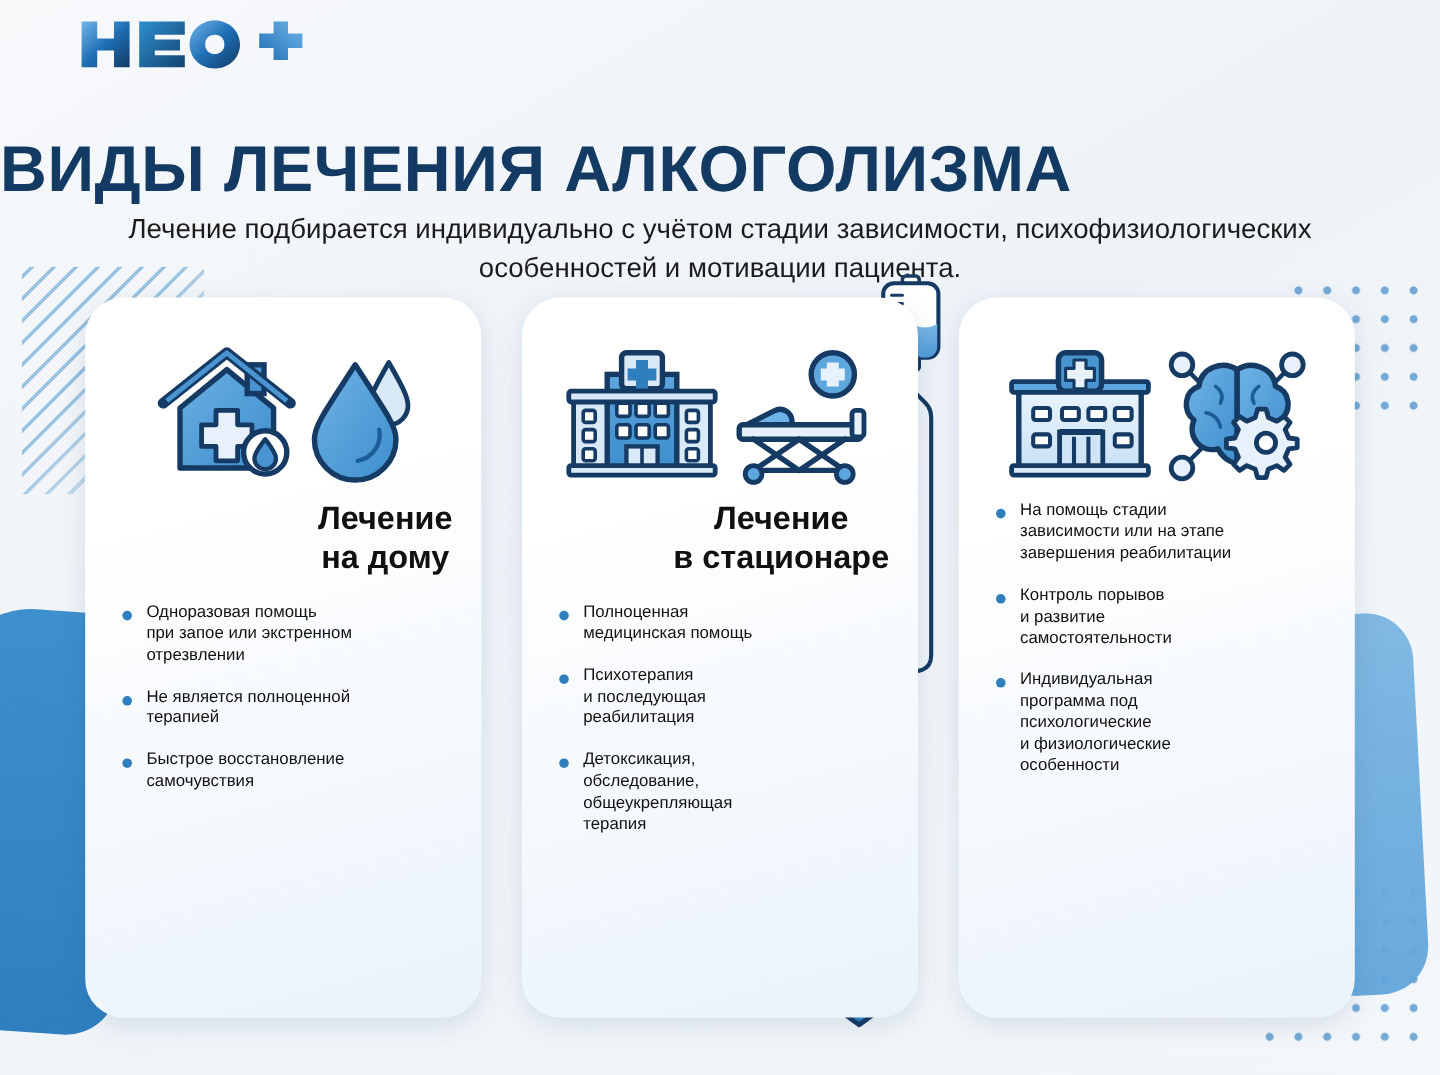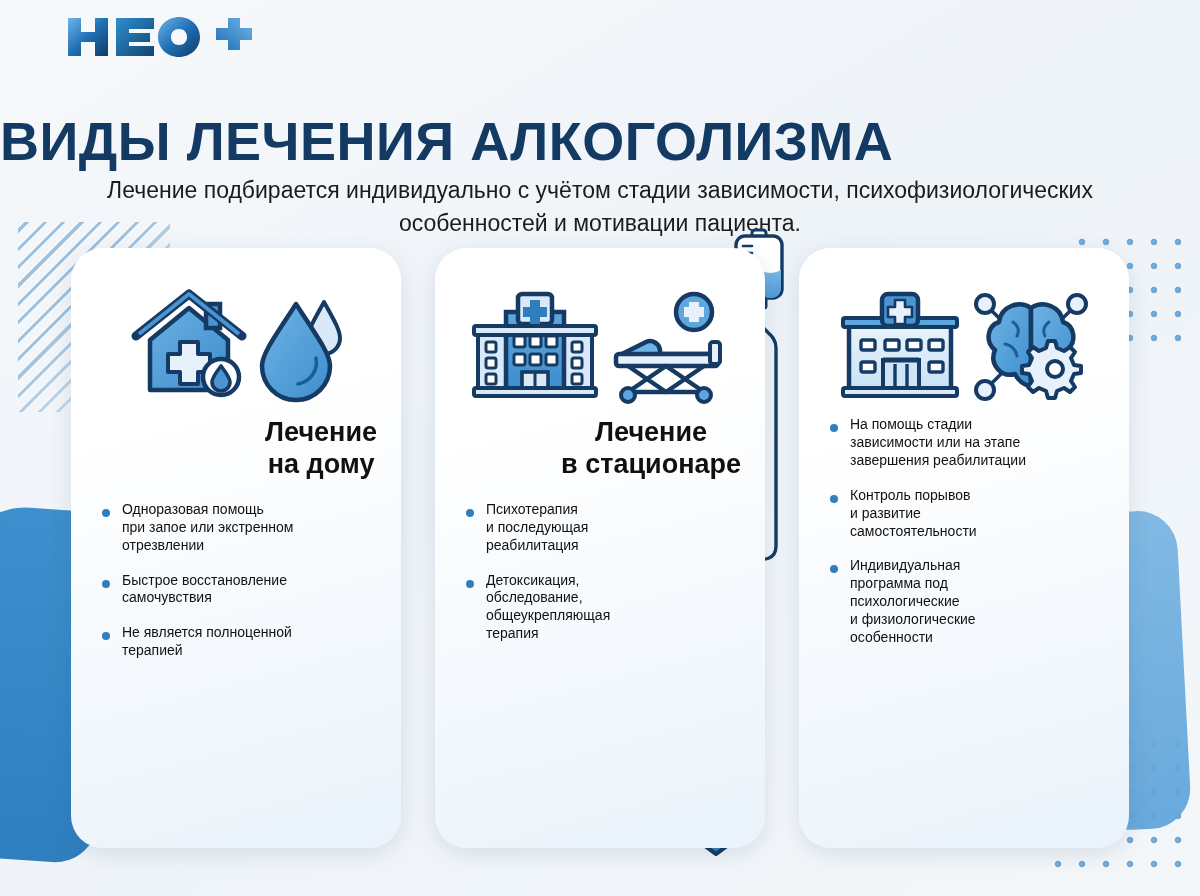--- a/index.html
+++ b/index.html
@@ -232,24 +232,24 @@
             <path d="M56 64 a22 22 0 0 1 -18 26" fill="none" stroke="#1b5d96" stroke-width="3.6" stroke-linecap="round"></path>
           </svg>
         </span>
       </div>
       <div class="card-title">Лечение
 на дому</div>
       <div class="bullets">
         <div class="bullet">Одноразовая помощь
 при запое или экстренном
 отрезвлении</div>
+        <div class="bullet">Не является полноценной
+терапией</div>
         <div class="bullet">Быстрое восстановление
 самочувствия</div>
-        <div class="bullet">Не является полноценной
-терапией</div>
       </div>
     </div>
 
     <div class="card">
       <div class="card-icons">
         <span>
           <svg width="122" height="110" viewBox="0 0 122 110">
             <defs>
               <linearGradient id="c2a" x1="0" y1="0" x2="0" y2="1">
                 <stop offset="0" stop-color="#5ea6de"></stop>
@@ -291,20 +291,22 @@
             <path d="M20 74 L58 100 M96 74 L58 100 M20 100 L58 74 M96 100 L58 74" stroke="#153a63" stroke-width="4.5" fill="none" stroke-linecap="round"></path>
             <line x1="18" y1="100" x2="98" y2="100" stroke="#153a63" stroke-width="4.5" stroke-linecap="round"></line>
             <circle cx="20" cy="103" r="7" fill="#5ea6de" stroke="#153a63" stroke-width="4"></circle>
             <circle cx="96" cy="103" r="7" fill="#5ea6de" stroke="#153a63" stroke-width="4"></circle>
           </svg>
         </span>
       </div>
       <div class="card-title">Лечение
 в стационаре</div>
       <div class="bullets">
+        <div class="bullet">Полноценная
+медицинская помощь</div>
         <div class="bullet">Психотерапия
 и последующая
 реабилитация</div>
         <div class="bullet">Детоксикация,
 обследование,
 общеукрепляющая
 терапия</div>
       </div>
     </div>
 

